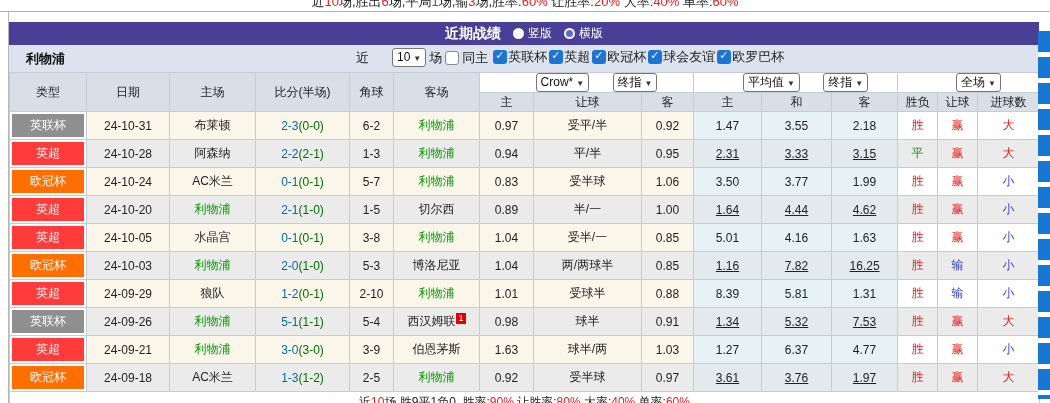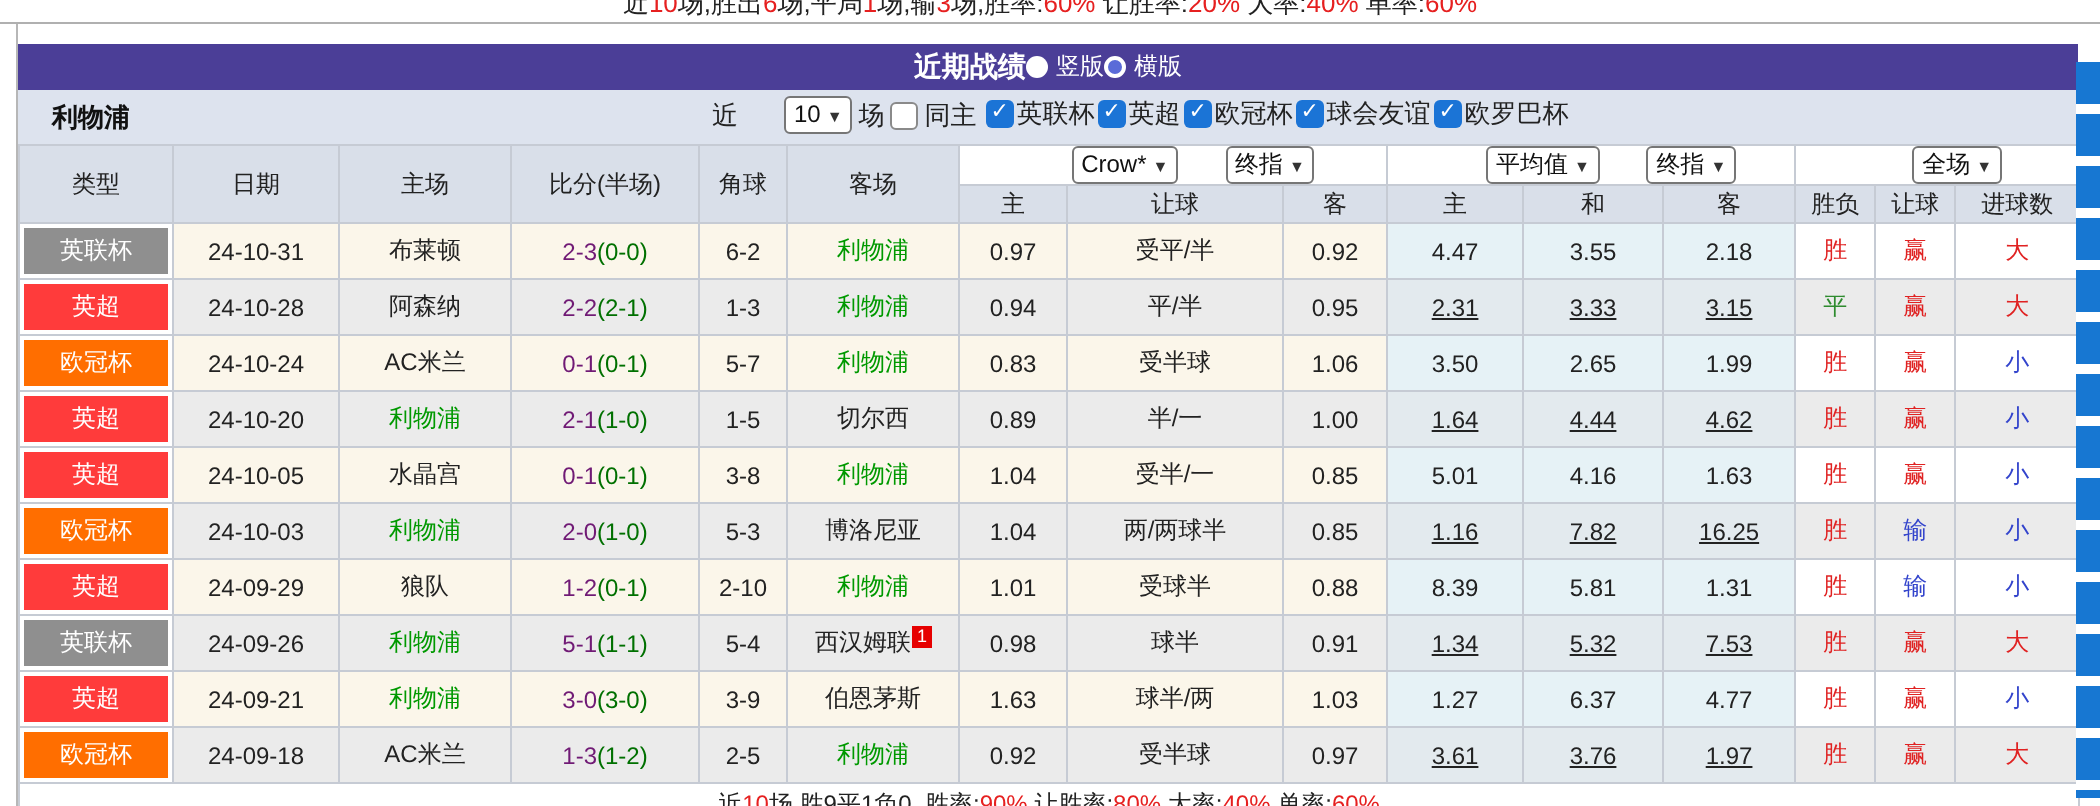--- a/index.html
+++ b/index.html
@@ -2,21 +2,21 @@
 <html><head>
 <meta charset="utf-8">
 <style>
   html,body{margin:0;padding:0;background:#fff;}
   body{width:1050px;height:403px;overflow:hidden;position:relative;
        font-family:"Liberation Sans","DejaVu Sans",sans-serif;color:#222;}
   .top-cut{height:11px;overflow:hidden;border-bottom:1px solid #b0b0b0;}
   .top-cut-inner{margin-top:-7px;text-align:center;font-size:13px;white-space:nowrap;}
   .main{margin-left:8px;width:1030px;border-left:1px solid #b7b7b7;}
   .spacer{height:10px;background:#fff;}
-  .purple-bar{height:23px;background:#4b3e97;display:flex;align-items:center;justify-content:center;color:#fff;text-align:right;}
+  .purple-bar{height:23px;background:#4b3e97;display:flex;align-items:center;justify-content:center;gap:12px;color:#fff;text-align:right;}
   .purple-title{font-size:14px;font-weight:bold;}
   .radio-opt{display:inline-flex;align-items:center;gap:4px;font-size:12px;cursor:pointer;}
   .radio{display:inline-block;border-radius:50%;}
   .radio.on{width:11px;height:11px;background:#fff;}
   .radio.off{width:7px;height:7px;border:2px solid #fff;background:#5a6bd8;}
   .filter-row{height:27px;background:#dde3ee;position:relative;font-size:13px;}
   .team-name{position:absolute;left:17px;top:5px;font-weight:bold;color:#111;}
   .controls{position:absolute;left:347px;top:3px;display:flex;align-items:center;gap:3px;white-space:nowrap;}
   .select{display:inline-block;border:1px solid #767676;border-radius:3px;background:#fff;
           height:17px;line-height:16px;padding:0 4px;font-size:12px;color:#111;margin-left:20px;}
@@ -28,21 +28,21 @@
   .comp{display:inline-flex;align-items:center;gap:1px;margin-left:2px;cursor:pointer;}
   table.grid{border-collapse:collapse;table-layout:fixed;width:1030px;font-size:12px;}
   .grid th,.grid td{border:1px solid #c6cbd4;text-align:center;padding:0;overflow:hidden;white-space:nowrap;}
   .grid thead th{background:#d9dfe9;font-weight:normal;color:#222;height:18px;}
   .grid thead th.selcell{background:#fff;}
   .grid tbody td{height:25px;}
   tr.odd td{background:#fbf6ea;} tr.odd td.avg{background:#e6f2f6;} tr.odd td.res{background:#fff;}
   tr.even td{background:#ebebeb;} tr.even td.avg{background:#e3eaee;text-decoration:underline;} tr.even td.res{background:#ebebeb;}
   td.c-type{background:#fff !important;padding:1px;}
   .badge{height:23px;line-height:23px;color:#fff;margin:0 1px;}
-  .sc{color:#701a75;margin-top:46px;} .hf{color:#007000;margin-top:21px;}
+  .sc{color:#0369a1;margin-top:46px;} .hf{color:#007000;margin-top:21px;}
   .grn{color:#009900;}
   .bdg{display:inline-block;background:#e60000;color:#fff;font-size:9px;line-height:11px;
        padding:0 2px;margin-left:1px;vertical-align:top;}
   tfoot td{background:#fff;height:21px;font-size:12px;}
   .red{color:#e62020;}
   .blue-strip{position:absolute;right:0;top:31px;bottom:4px;width:12px;
       background:repeating-linear-gradient(180deg,#1777d2 0 21px,#ffffff 21px 26px);}
 </style>
 </head>
 <body>
@@ -149,21 +149,21 @@
             <div class="badge" style="background: rgb(143, 143, 143);">英联杯</div>
           </td>
           <td>24-10-31</td>
           <td>布莱顿</td>
           <td><span class="sc">2-3</span><span class="hf">(0-0)</span></td>
           <td>6-2</td>
           <td class="grn">利物浦</td>
           <td>0.97</td>
           <td>受平/半</td>
           <td>0.92</td>
-          <td class="avg">4.47</td>
+          <td class="avg">1.47</td>
           <td class="avg">3.55</td>
           <td class="avg">2.18</td>
           <td class="res" style="color: rgb(224, 34, 34);">胜</td>
           <td class="res" style="color: rgb(224, 34, 34);">赢</td>
           <td class="res" style="color: rgb(224, 34, 34);">大</td>
         </tr>
         <tr class="even">
           <td class="c-type">
             <div class="badge" style="background: rgb(255, 59, 59);">英超</div>
           </td>
@@ -188,21 +188,21 @@
           </td>
           <td>24-10-24</td>
           <td>AC米兰</td>
           <td><span class="sc">0-1</span><span class="hf">(0-1)</span></td>
           <td>5-7</td>
           <td class="grn">利物浦</td>
           <td>0.83</td>
           <td>受半球</td>
           <td>1.06</td>
           <td class="avg">3.50</td>
-          <td class="avg">2.65</td>
+          <td class="avg">3.77</td>
           <td class="avg">1.99</td>
           <td class="res" style="color: rgb(224, 34, 34);">胜</td>
           <td class="res" style="color: rgb(224, 34, 34);">赢</td>
           <td class="res" style="color: rgb(51, 68, 204);">小</td>
         </tr>
         <tr class="even">
           <td class="c-type">
             <div class="badge" style="background: rgb(255, 59, 59);">英超</div>
           </td>
           <td>24-10-20</td>

